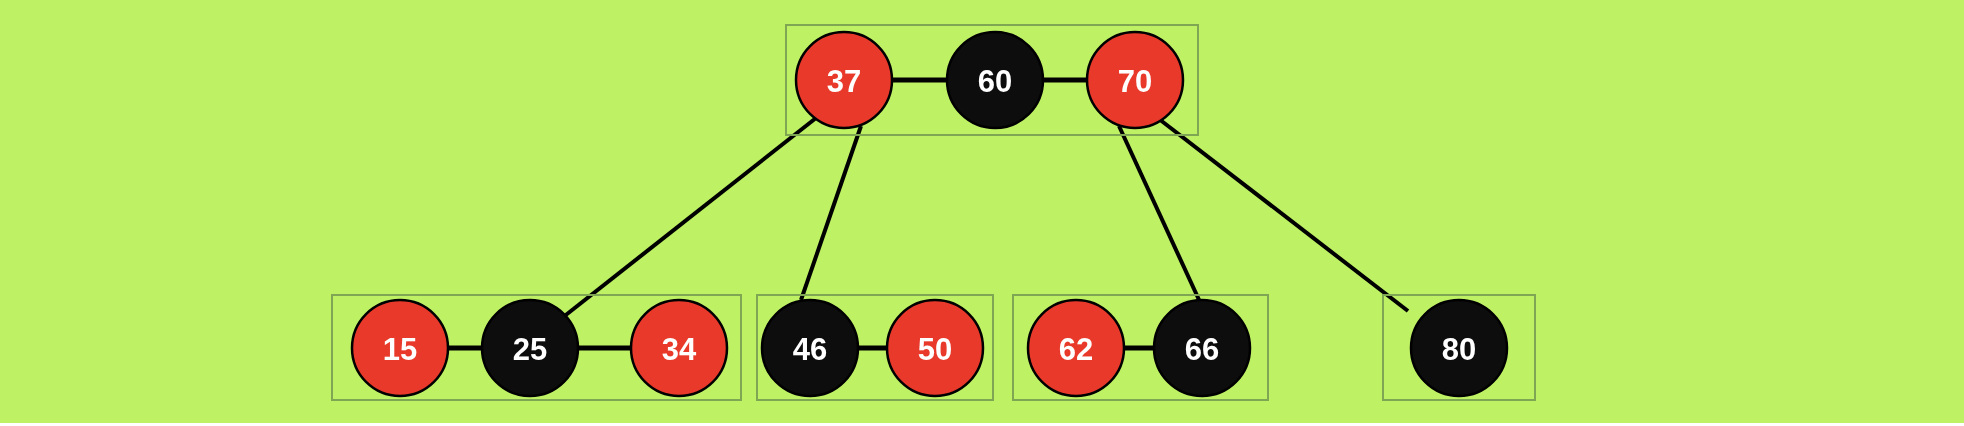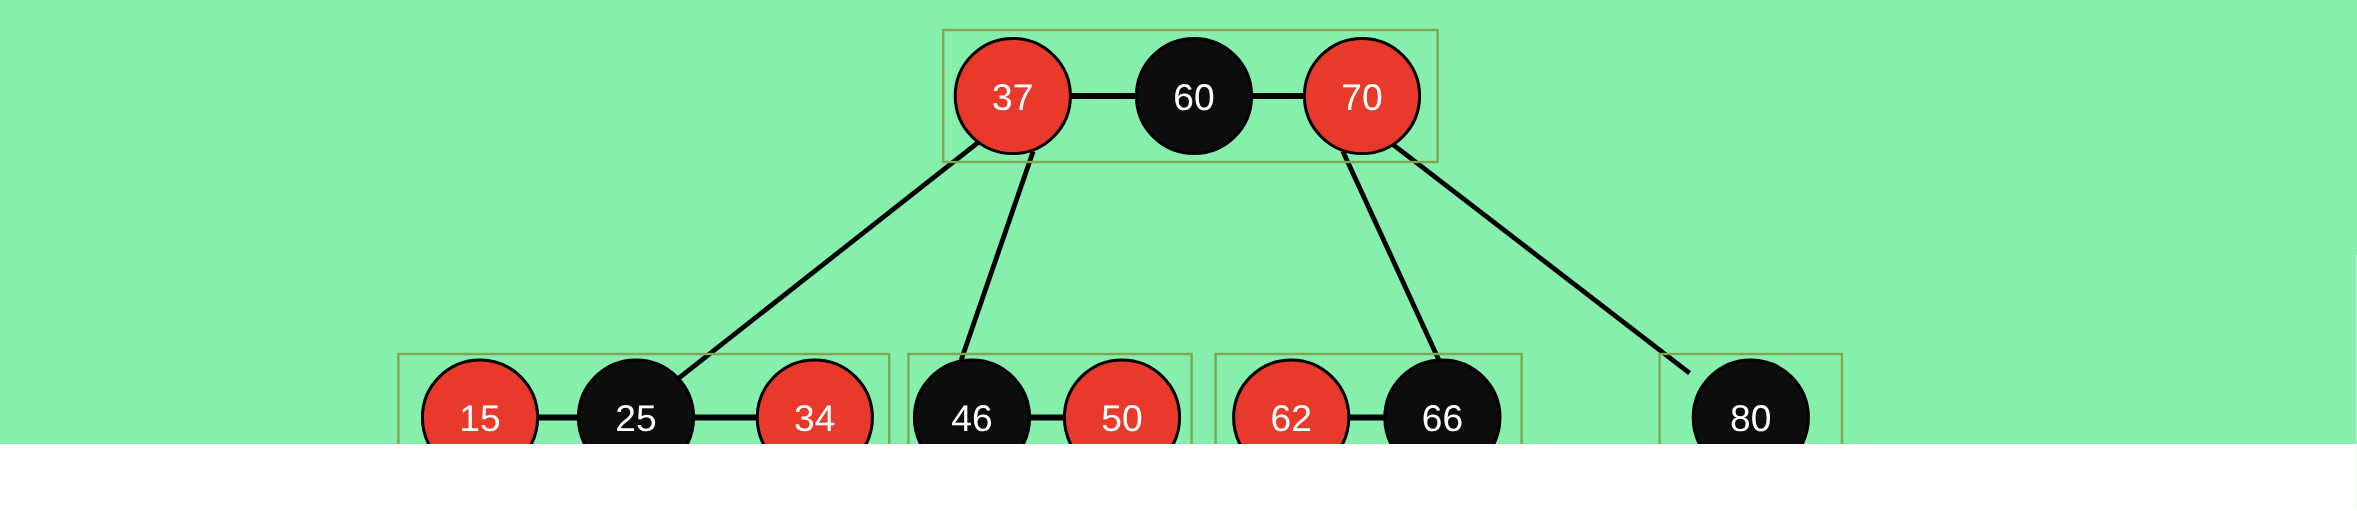--- a/index.html
+++ b/index.html
@@ -7,23 +7,24 @@
     margin: 0;
     padding: 0;
     background: #ffffff;
   }
   body {
     font-family: "Liberation Sans", sans-serif;
   }
   #canvas {
     position: relative;
     width: 1964px;
-    height: 370px;
-    background: #86efac;
+    height: 423px;
+    background: #bef264;
     overflow: hidden;
+    font-weight: bold;
   }
   #tree-svg {
     position: absolute;
     left: 0;
     top: 0;
     width: 1964px;
     height: 426px;
   }
   .group-box {
     fill: none;

